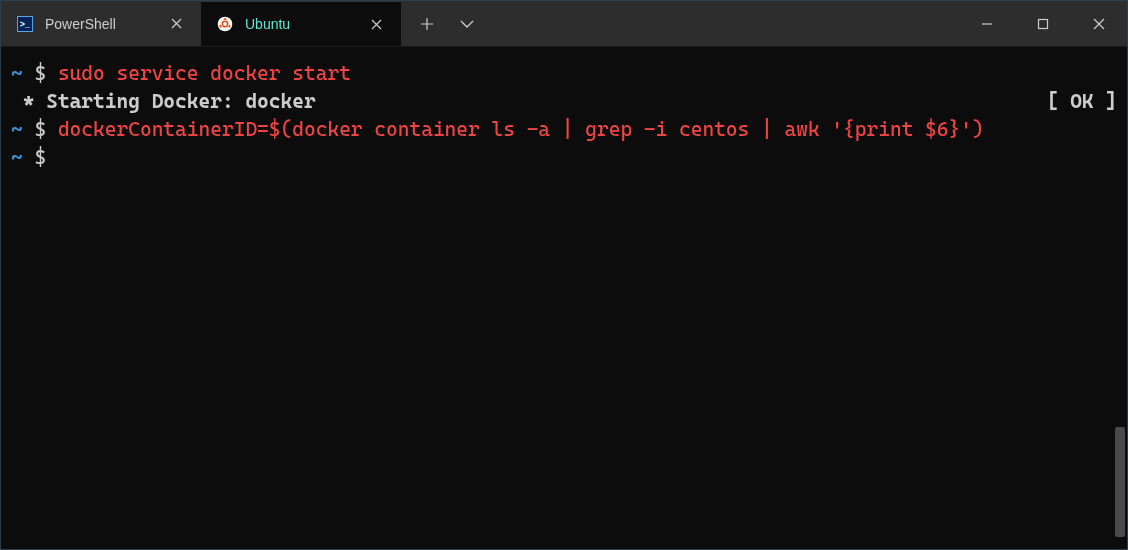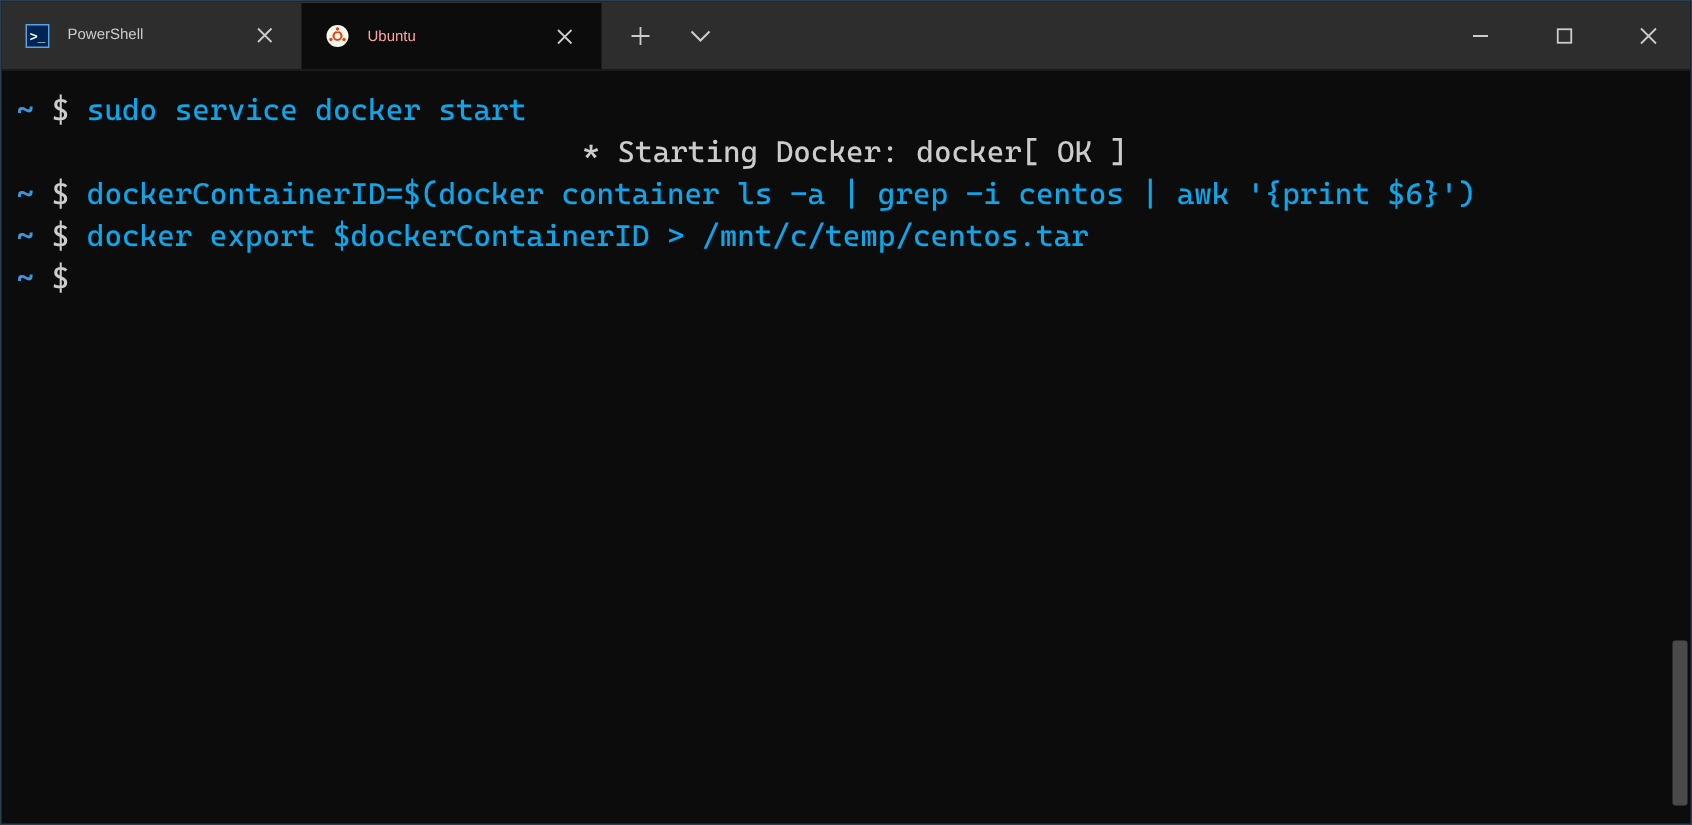--- a/index.html
+++ b/index.html
@@ -35,34 +35,34 @@
       cursor: pointer;
       min-width: 200px;
       position: relative;
     }
     .tab.inactive {
       background: #2d2d2d;
       color: #cccccc;
     }
     .tab.active {
       background: #0c0c0c;
-      color: #fca5a5;
+      color: #5eead4;
       border-top: 1px solid #333;
     }
     .tab-icon {
       width: 16px;
       height: 16px;
       display: flex;
       align-items: center;
       justify-content: center;
       flex-shrink: 0;
     }
     .tab-label {
       font-family: 'Segoe UI', sans-serif;
-      font-size: 10px;
+      font-size: 14px;
       flex: 1;
     }
     .tab-close {
       width: 18px;
       height: 18px;
       display: flex;
       align-items: center;
       justify-content: center;
       color: #cccccc;
       cursor: pointer;
@@ -113,42 +113,43 @@
       white-space: pre-wrap;
       word-break: break-all;
     }
     .prompt-tilde {
       color: #3a96dd;
     }
     .prompt-dollar {
       color: #cccccc;
     }
     .cmd-text {
-      color: #0ea5e9;
+      color: #ef4444;
     }
     .ps-icon {
       background: #012456;
       width: 16px;
       height: 16px;
       border: 1px solid #5ba3e0;
       display: flex;
       align-items: center;
       justify-content: center;
       color: white;
       font-size: 9px;
       font-weight: bold;
       font-family: sans-serif;
     }
     .ubuntu-icon svg {
       width: 16px;
       height: 16px;
     }
     .status-line {
       display: flex;
-      justify-content: center;
+      justify-content: space-between;
+      font-weight: bold;
     }
     .scrollbar {
       position: absolute;
       right: 2px;
       top: 380px;
       width: 10px;
       height: 110px;
       background: #4a4a4a;
       border-radius: 2px;
     }
@@ -217,17 +218,16 @@
         </svg>
     </div>
   </div>
 </div>
 
 <div class="terminal">
   <div id="term-content">
       <div class="term-line"><span class="prompt-tilde">~</span><span class="prompt-dollar"> $ </span><span class="cmd-text">sudo service docker start</span></div>
       <div class="term-line status-line"><span> * Starting Docker: docker</span><span>[ OK ]</span></div>
       <div class="term-line"><span class="prompt-tilde">~</span><span class="prompt-dollar"> $ </span><span class="cmd-text">dockerContainerID=$(docker container ls -a | grep -i centos | awk '{print $6}')</span></div>
-      <div class="term-line"><span class="prompt-tilde">~</span><span class="prompt-dollar"> $ </span><span class="cmd-text">docker export $dockerContainerID &gt; /mnt/c/temp/centos.tar</span></div>
       <div class="term-line"><span class="prompt-tilde">~</span><span class="prompt-dollar"> $ </span><span class="cmd-text"></span></div>
     </div>
   <div class="scrollbar"></div>
 </div>
 
 </body></html>

